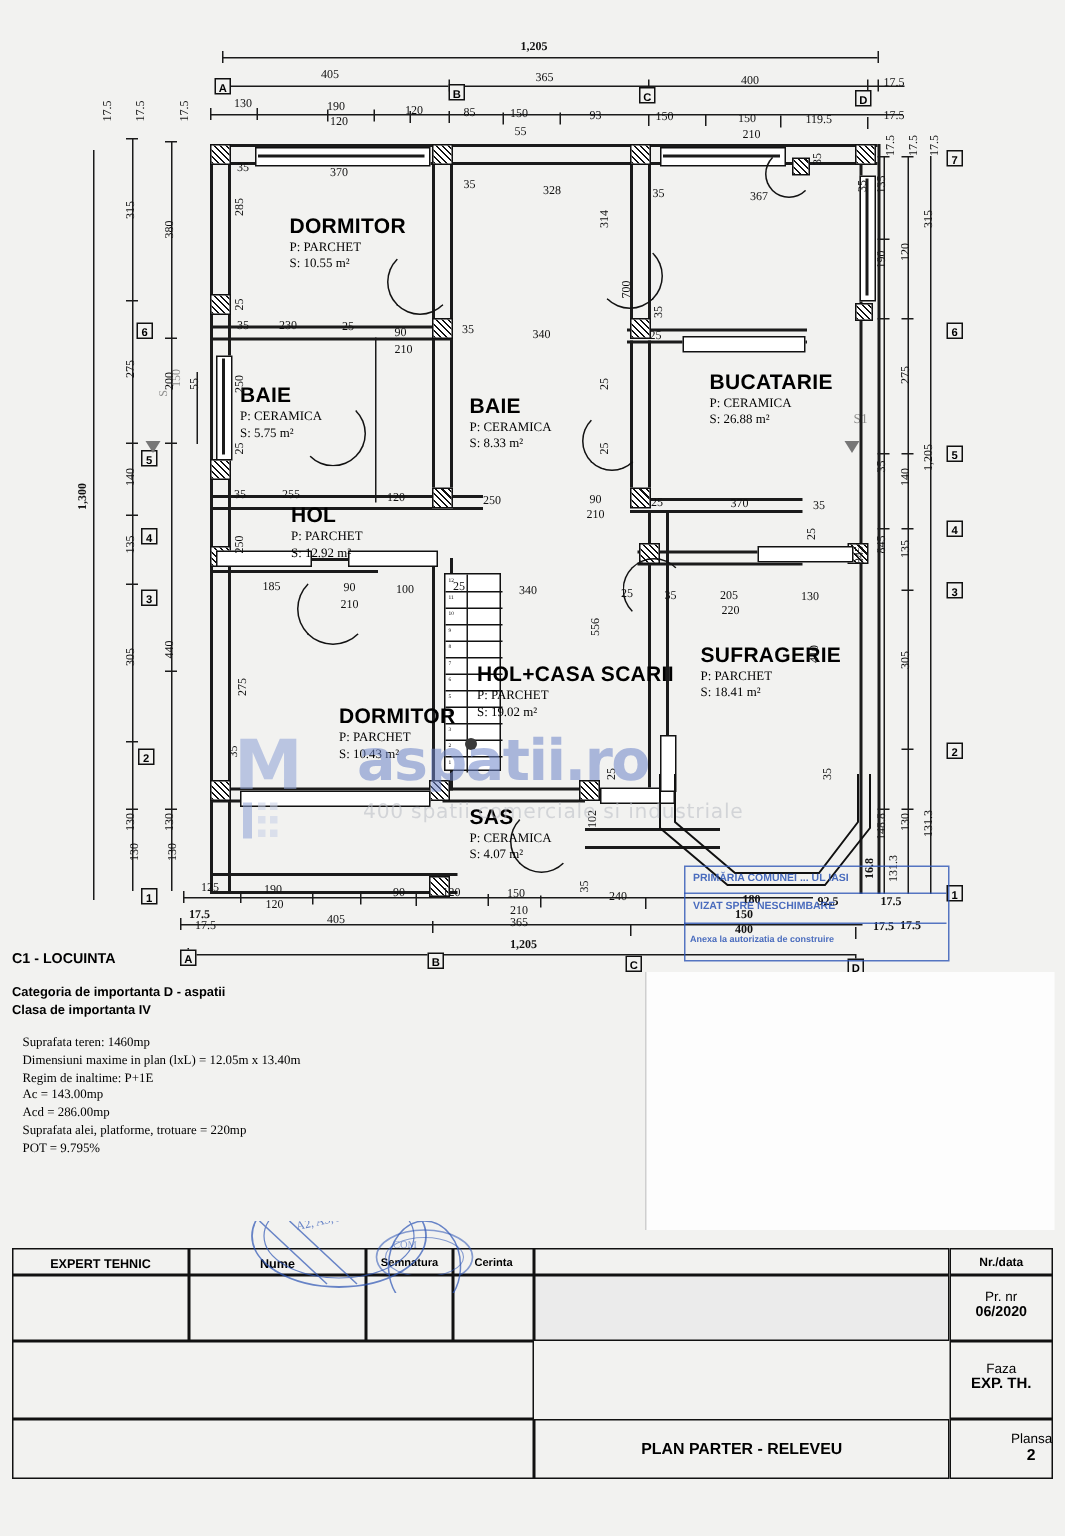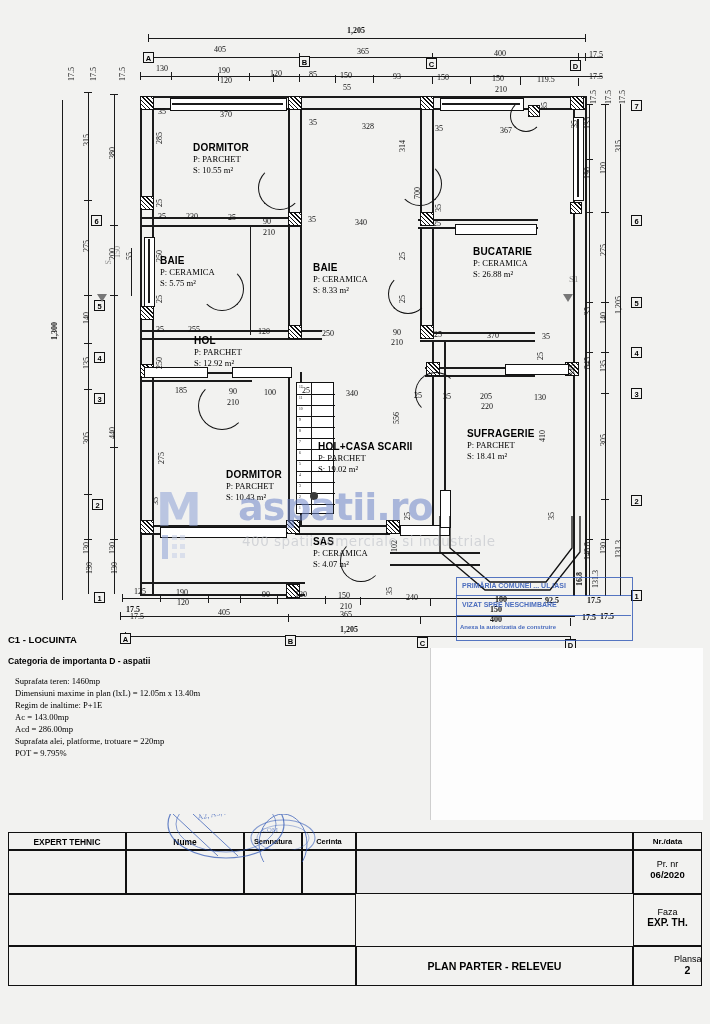--- a/index.html
+++ b/index.html
@@ -13,21 +13,21 @@
   .abs{position:absolute;}
   .ln{position:absolute;background:#1b1b1b;}
   .h{height:1px;}
   .v{width:1px;}
   
   .hatch{position:absolute;box-sizing:border-box;border:1px solid #111;
      background:
       repeating-linear-gradient(45deg,#111 0 1px,transparent 1px 3px),#fff;}
   
   .room{position:absolute;text-align:left;line-height:1.22;white-space:nowrap;}
-  .room .nm{font-weight:bold;font-size:10px;letter-spacing:.2px;}
+  .room .nm{font-weight:bold;font-size:14px;letter-spacing:.2px;}
   .room .fn{font-size:8.6px;font-family:"Liberation Serif",serif;}
   .room .ar{font-size:8.6px;font-family:"Liberation Serif",serif;}
   
   .dim{position:absolute;font-size:8px;font-family:"Liberation Serif",serif;
        white-space:nowrap;color:#111;}
   .dim.v{writing-mode:vertical-rl;transform:rotate(180deg);width:auto;background:none;}
   .dimb{font-weight:bold;}
   
   .bub{position:absolute;width:11px;height:11px;border:1px solid #111;background:#f2f2f0;
        font-size:7.5px;line-height:11px;text-align:center;font-weight:bold;box-sizing:border-box;}
@@ -516,20 +516,21 @@
       </svg>
       <div class="wmtxt">aspatii.ro</div>
       <div class="wmsub">400 spatii comerciale si industriale</div>
     </div>
 
   </div>
 
   <div id="notes">
     <div class="h1">C1 - LOCUINTA</div>
     <div class="h2">Categoria de importanta D - aspatii</div>
+    <div class="h2">Clasa de importanta IV</div>
     <div class="lst">
       <div>Suprafata teren: 1460mp</div>
       <div>Dimensiuni maxime in plan (lxL) = 12.05m x 13.40m</div>
       <div>Regim de inaltime: P+1E</div>
       <div>Ac = 143.00mp</div>
       <div>Acd = 286.00mp</div>
       <div>Suprafata alei, platforme, trotuare = 220mp</div>
       <div>POT = 9.795%</div>
     </div>
   </div>

